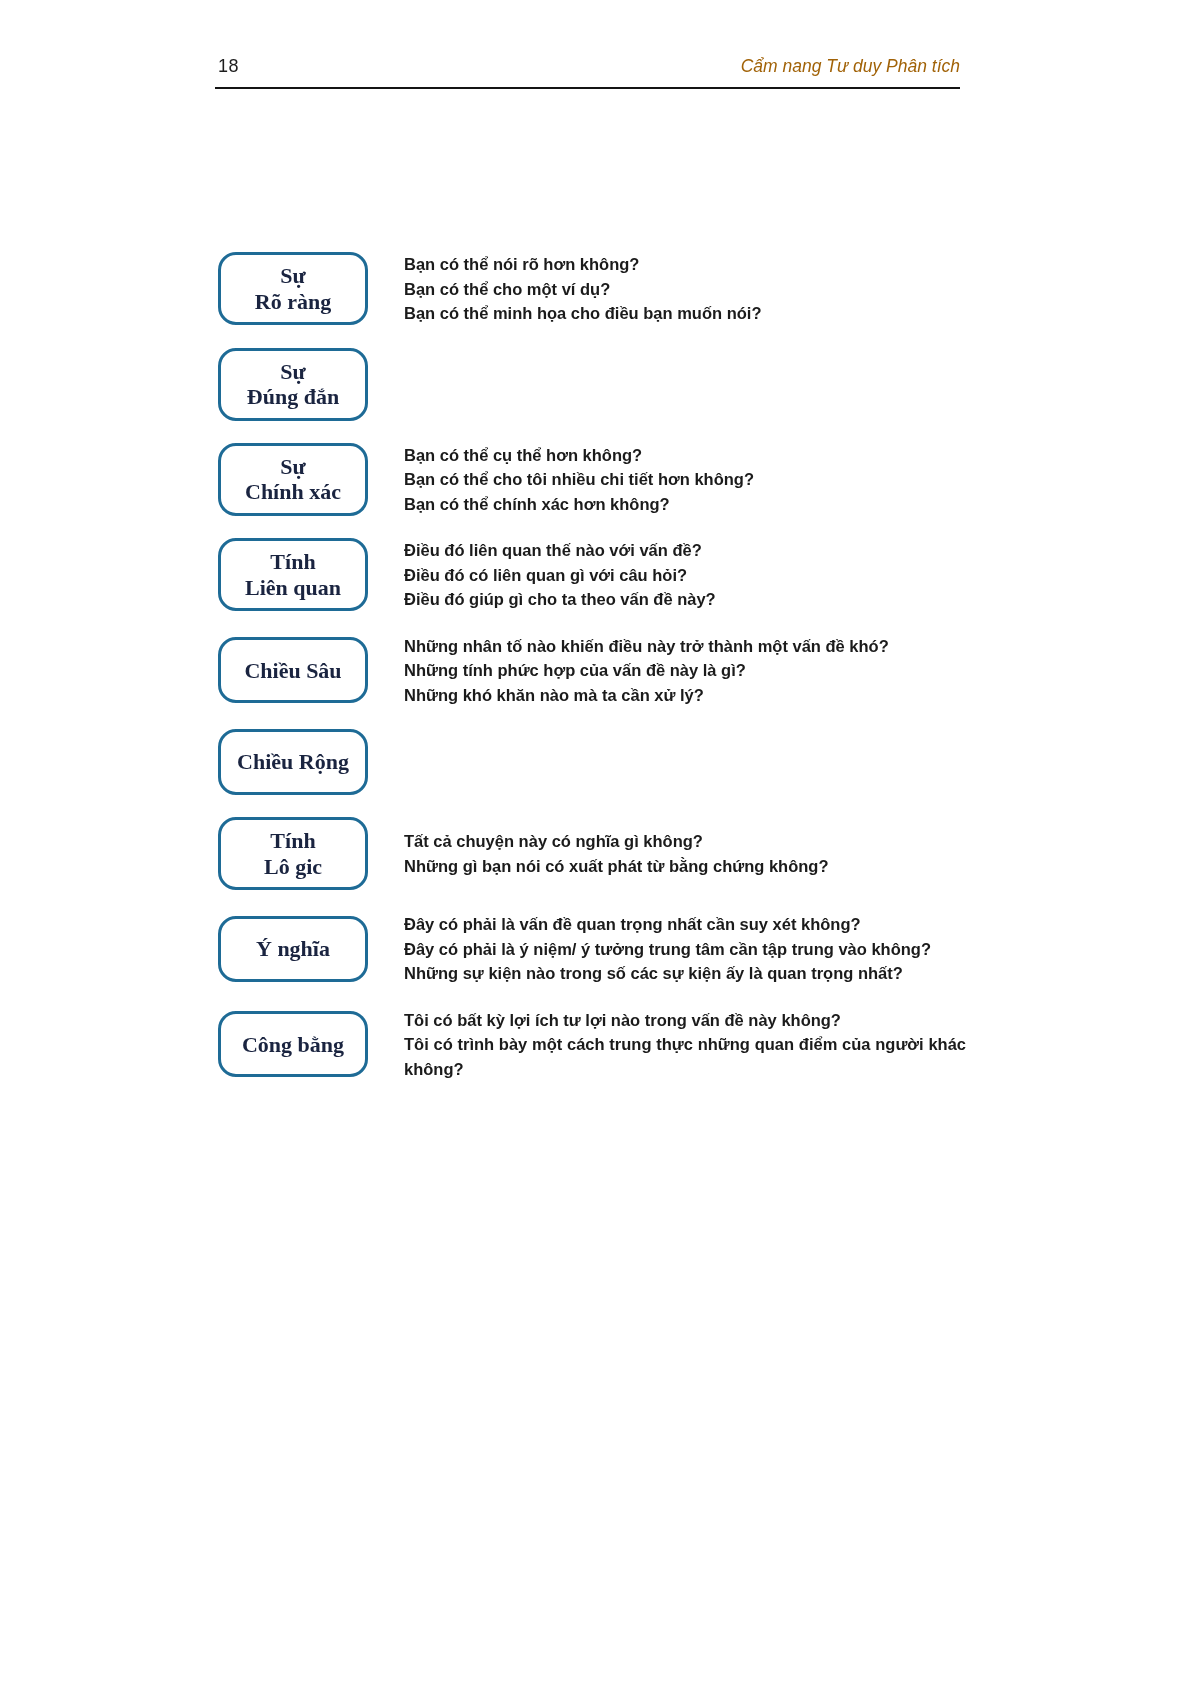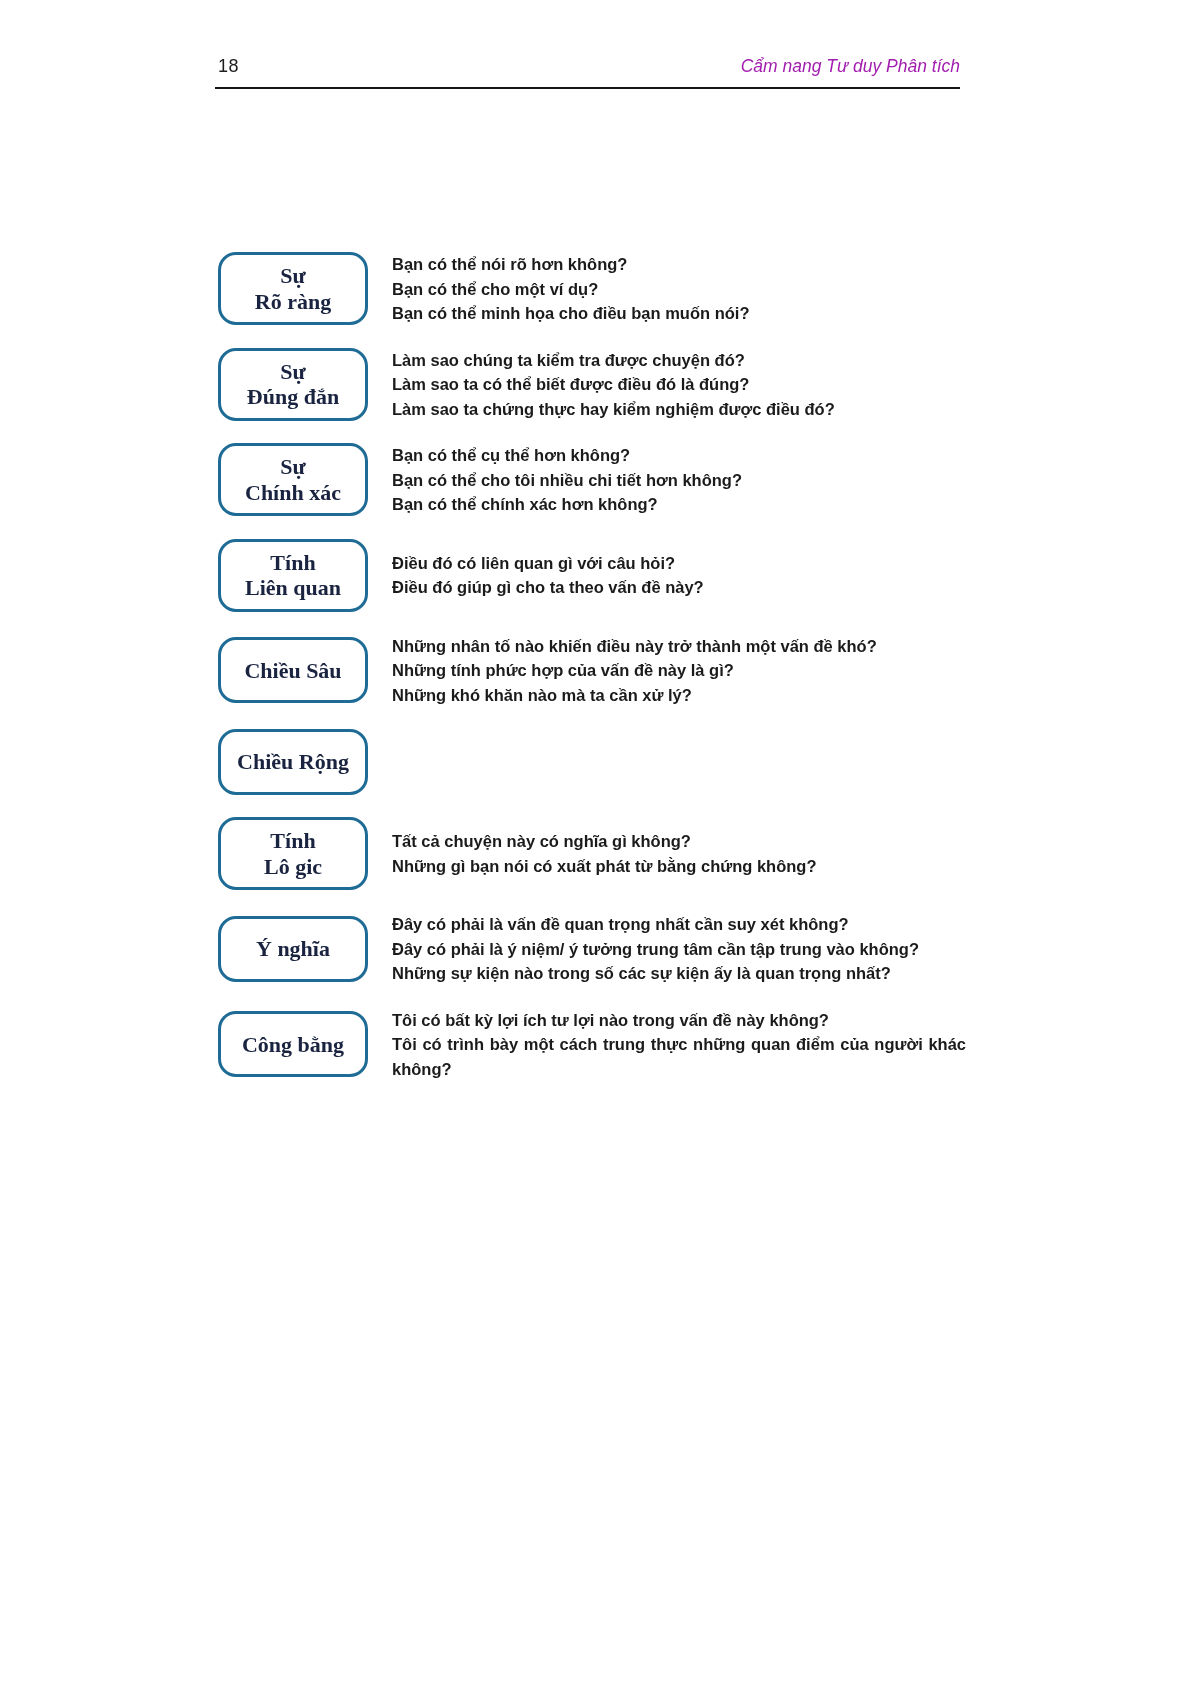--- a/index.html
+++ b/index.html
@@ -26,21 +26,21 @@
     align-items: flex-start;
   }
   .page-number {
     font-size: 18px;
     color: #1d1d1d;
     letter-spacing: 0.5px;
   }
   .header-title {
     font-style: italic;
     font-size: 17.5px;
-    color: #a21caf;
+    color: #a16207;
   }
   .header-rule {
     position: absolute;
     top: 87px;
     left: 215px;
     width: 745px;
     height: 2px;
     background: #141414;
   }
   .content {
@@ -68,21 +68,21 @@
   }
   .label-line {
     font-family: "Liberation Serif", serif;
     font-weight: bold;
     font-size: 22px;
     line-height: 1.16;
     color: #1a2440;
     white-space: nowrap;
   }
   .questions {
-    margin-left: 24px;
+    margin-left: 36px;
     flex: 1;
     min-width: 0;
   }
   .question {
     font-size: 16.5px;
     font-weight: bold;
     color: #1b1b1b;
     line-height: 24.5px;
   }
   .questions.justify .question {
@@ -108,43 +108,39 @@
           <p class="question">Bạn có thể nói rõ hơn không?</p>
           <p class="question">Bạn có thể cho một ví dụ?</p>
           <p class="question">Bạn có thể minh họa cho điều bạn muốn nói?</p>
         </div>
       </div>
       <div class="row">
         <div class="label-box">
           <span class="label-line">Sự</span>
           <span class="label-line">Đúng đắn</span>
         </div>
-        <div class="questions">
-          <p class="question">Làm sao chúng ta kiểm tra được chuyện đó?</p>
-          <p class="question">Làm sao ta có thể biết được điều đó là đúng?</p>
-          <p class="question">Làm sao ta chứng thực hay kiểm nghiệm được điều đó?</p>
-        </div>
       </div>
       <div class="row">
         <div class="label-box">
           <span class="label-line">Sự</span>
           <span class="label-line">Chính xác</span>
         </div>
         <div class="questions">
           <p class="question">Bạn có thể cụ thể hơn không?</p>
           <p class="question">Bạn có thể cho tôi nhiều chi tiết hơn không?</p>
           <p class="question">Bạn có thể chính xác hơn không?</p>
         </div>
       </div>
       <div class="row">
         <div class="label-box">
           <span class="label-line">Tính</span>
           <span class="label-line">Liên quan</span>
         </div>
         <div class="questions">
+          <p class="question">Điều đó liên quan thế nào với vấn đề?</p>
           <p class="question">Điều đó có liên quan gì với câu hỏi?</p>
           <p class="question">Điều đó giúp gì cho ta theo vấn đề này?</p>
         </div>
       </div>
       <div class="row">
         <div class="label-box">
           <span class="label-line">Chiều Sâu</span>
         </div>
         <div class="questions">
           <p class="question">Những nhân tố nào khiến điều này trở thành một vấn đề khó?</p>

